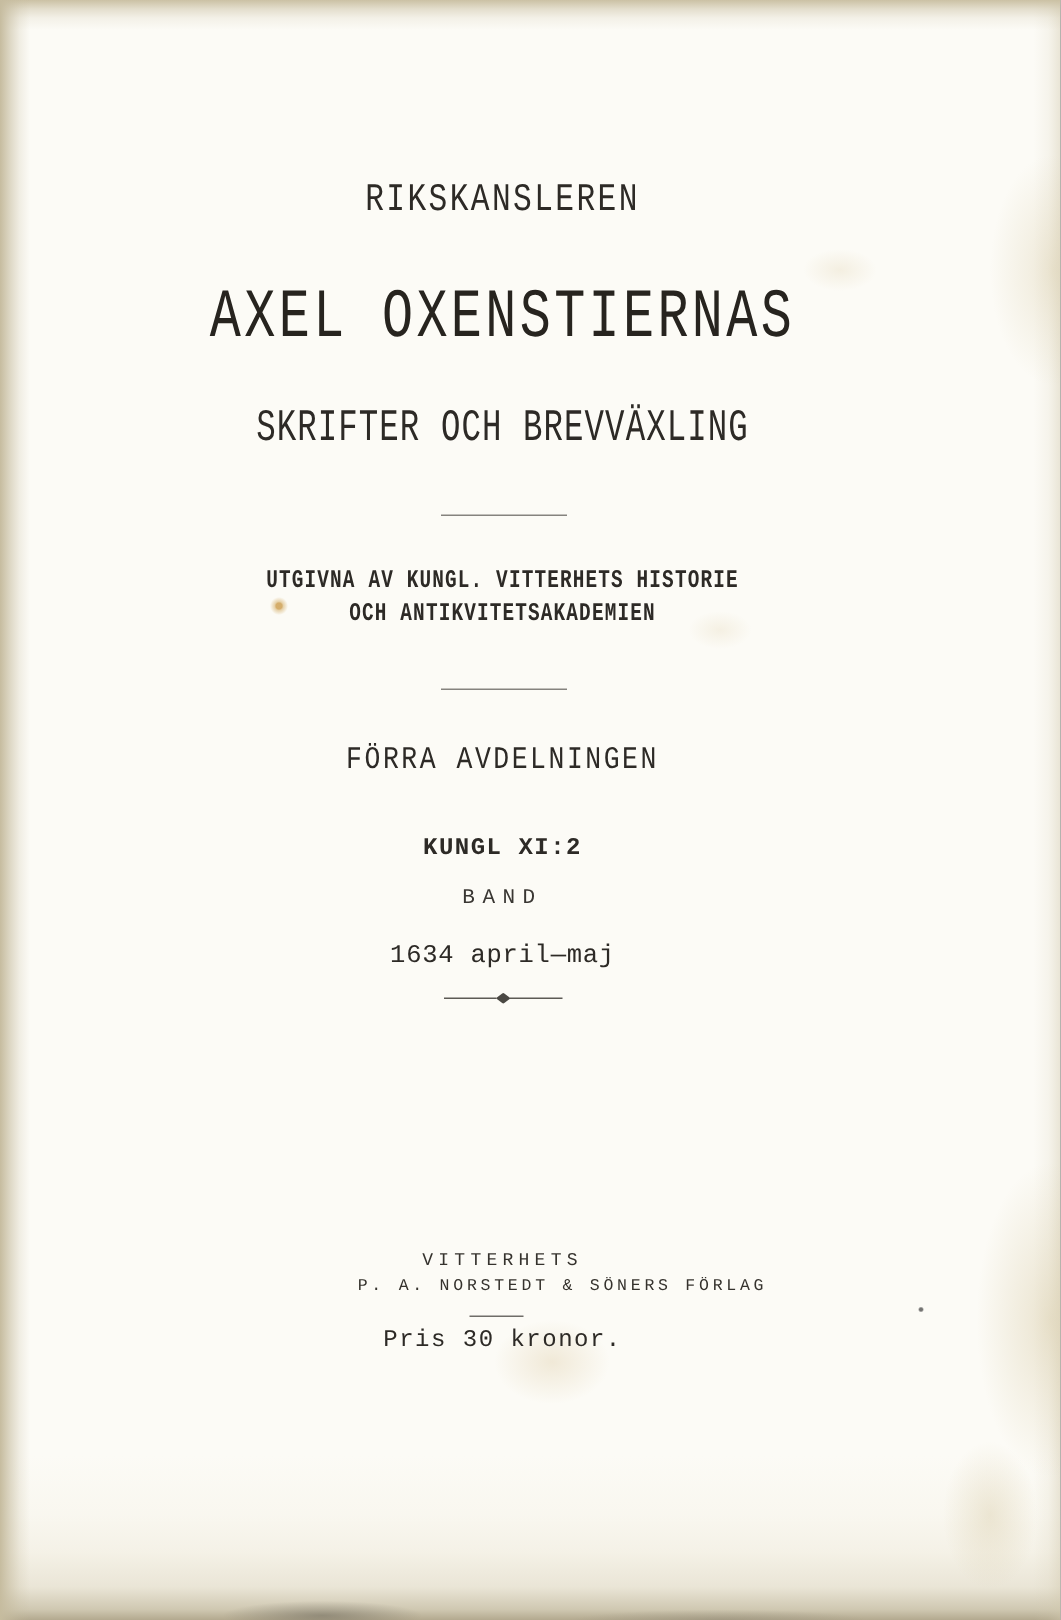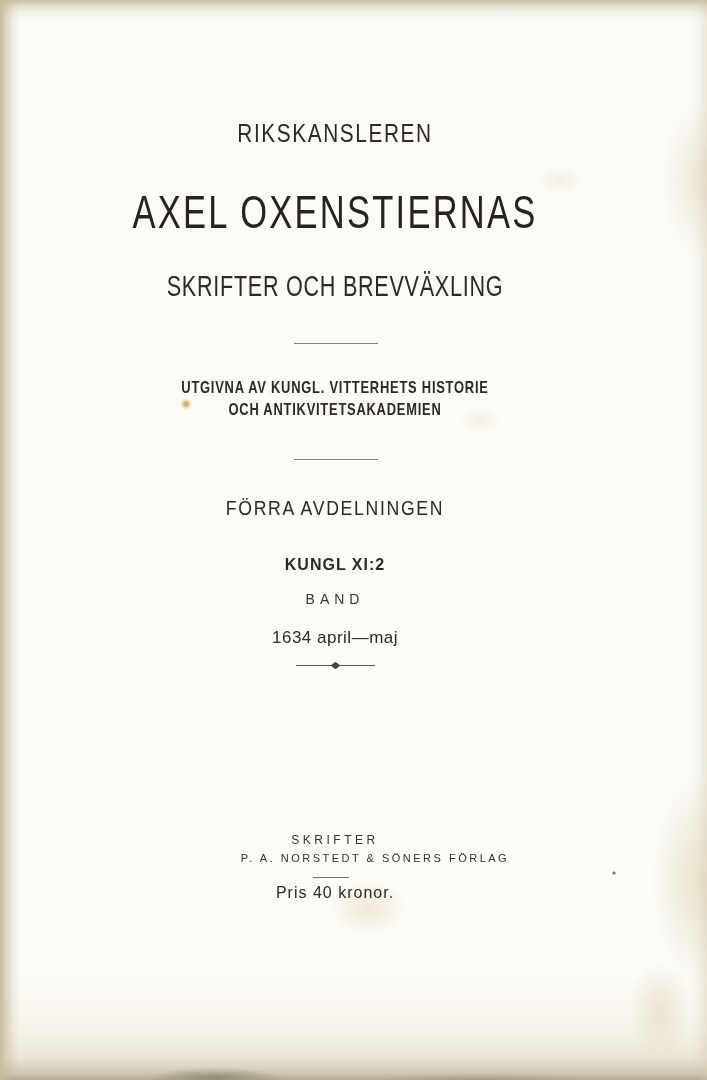--- a/index.html
+++ b/index.html
@@ -23,21 +23,21 @@
       radial-gradient(ellipse 35px 20px at 560px 180px, rgba(215,196,150,.22), rgba(215,196,150,0) 70%),
       radial-gradient(ellipse 30px 18px at 480px 420px, rgba(215,196,150,.20), rgba(215,196,150,0) 70%),
       
       radial-gradient(ellipse 95px 14px at 215px 1077px, rgba(110,105,92,.55), rgba(110,105,92,0) 70%),
       radial-gradient(ellipse 140px 10px at 480px 1080px, rgba(130,124,108,.35), rgba(130,124,108,0) 70%),
       
       linear-gradient(90deg, #c6bc9f 0px, rgba(198,188,159,.55) 7px, rgba(198,188,159,.22) 13px, rgba(198,188,159,0) 20px),
       linear-gradient(180deg, #cbc1a4 0px, rgba(203,193,164,.5) 6px, rgba(203,193,164,.18) 12px, rgba(203,193,164,0) 20px),
       linear-gradient(270deg, rgba(210,201,174,.45) 0px, rgba(210,201,174,.15) 8px, rgba(210,201,174,0) 18px),
       linear-gradient(0deg, #b3a98f 0px, rgba(196,187,160,.8) 7px, rgba(219,211,188,.55) 22px, rgba(230,223,202,.35) 45px, rgba(235,229,210,.18) 70px, rgba(235,229,210,0) 110px);
-    font-family: Liberation Sans, sans-serif;
+    font-family: Liberation Mono, monospace;
     color: #2d2a26;
   }
   .line {
     position: absolute;
     left: 0;
     width: 670px;
     text-align: center;
     line-height: 1;
     white-space: nowrap;
   }
@@ -106,21 +106,21 @@
   <div class="line contents">BAND</div>
 
   <div class="line date-range">1634 april—maj</div>
 
   <div class="ornament">
     <span class="bar"></span>
     <span class="diamond"></span>
     <span class="bar"></span>
   </div>
 
-  <div class="line imprint-city">SKRIFTER</div>
+  <div class="line imprint-city">VITTERHETS</div>
 
   <div class="line imprint-pub">P. A. NORSTEDT &amp; SÖNERS FÖRLAG</div>
 
   <div class="rule rule-3"></div>
 
-  <div class="line price">Pris 40 kronor.</div>
+  <div class="line price">Pris 30 kronor.</div>
 
 </div>
 
 </body></html>

